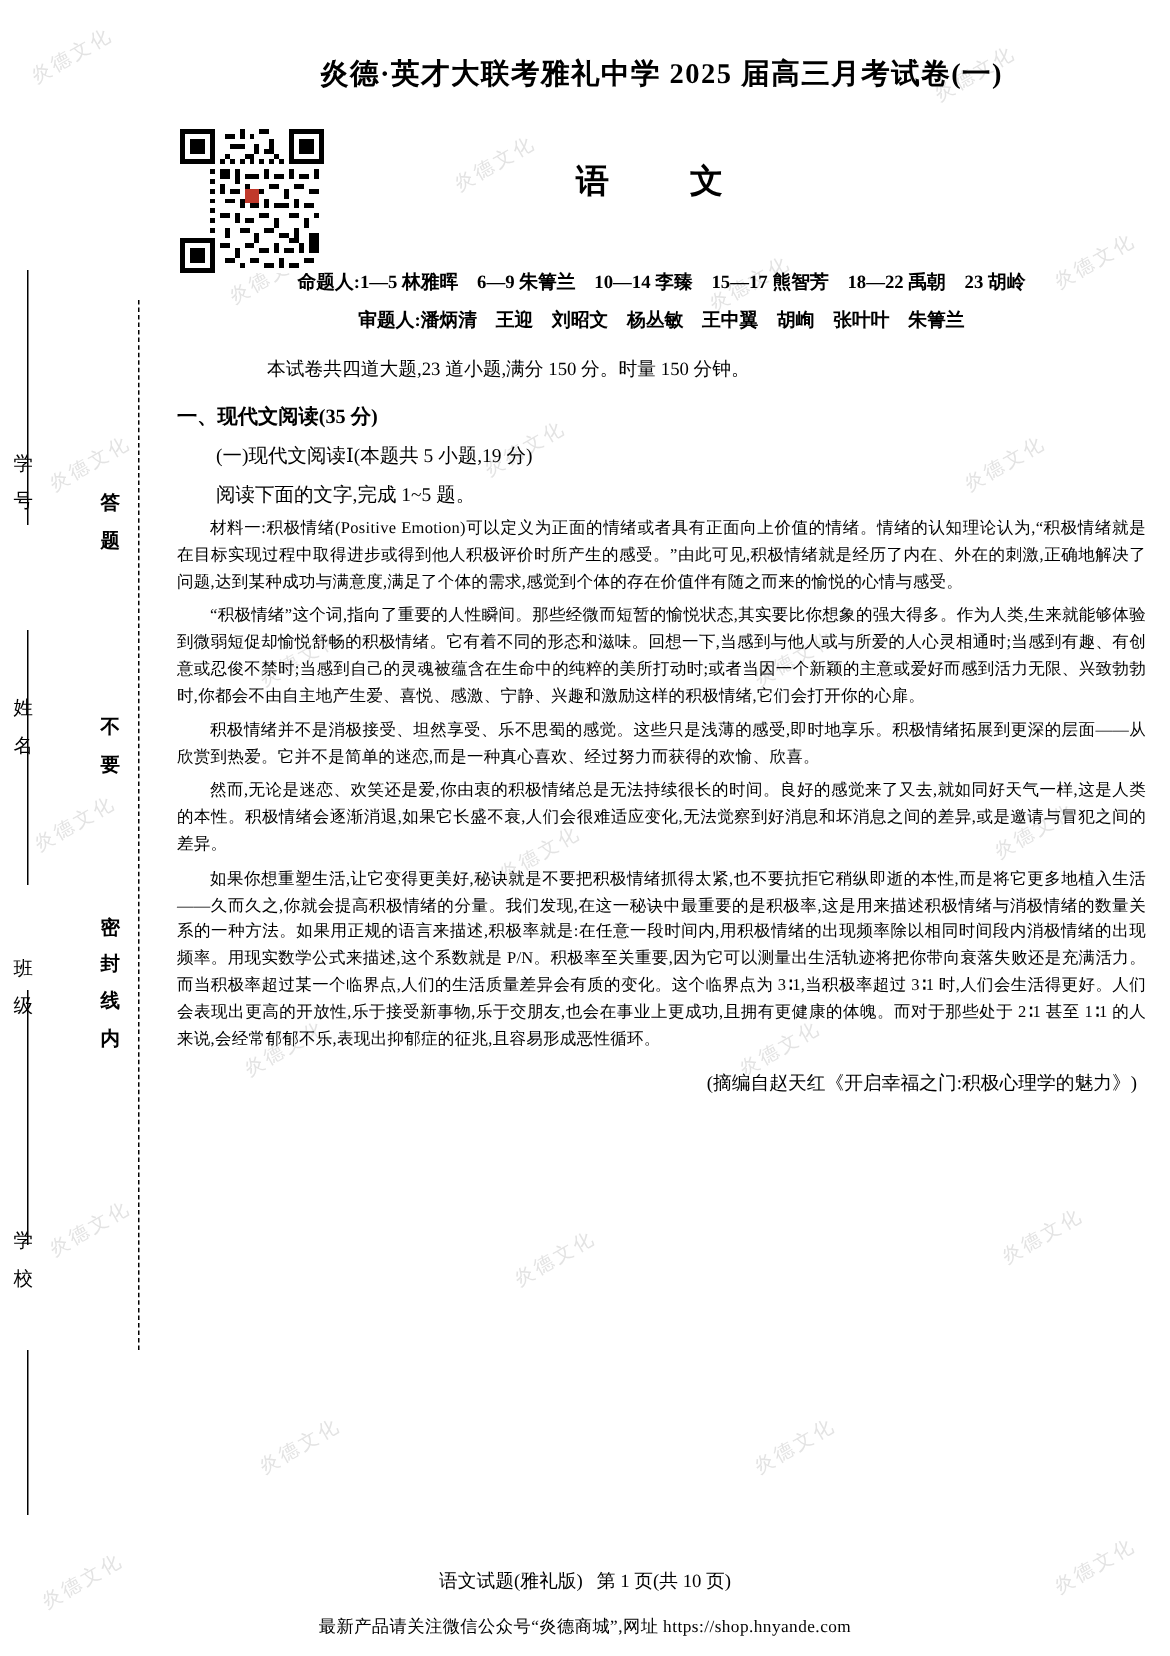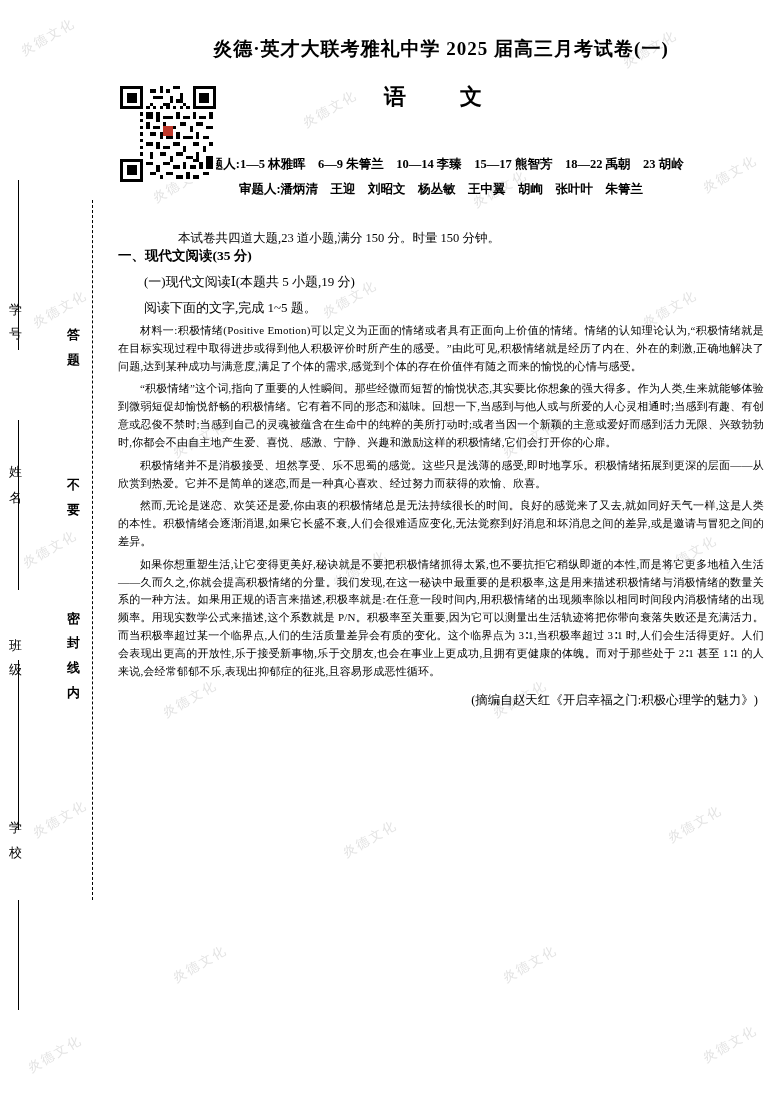--- a/index.html
+++ b/index.html
@@ -73,48 +73,49 @@
     position:absolute;
     left:2px;top:86px;
     width:96px;height:96px;
     z-index:4;
   }
   .subject{
     text-align:center;
     font-size:22px;
     font-weight:bold;
     letter-spacing:16px;
-    margin-top:20px;
+    margin-top:44px;
   }
   .credits{
     margin-top:40px;
     font-size:12.5px;
     text-align:center;
     line-height:2.0;
     font-weight:bold;
   }
   .credits .lbl{font-weight:bold;}
   .credits .nm{font-weight:bold;}
   .notes{
-    margin-top:28px;
+    margin-top:12px;
     font-size:12.5px;
     padding-left:60px;
   }
   .score{
     margin-top:14px;
     font-size:12.5px;
     text-align:right;
     padding-right:40px;
   }
   .score .ul{
     display:inline-block;
     width:80px;
     border-bottom:1px solid #000;
   }
   .sec-h{
+    margin-top:14px;
     font-size:13.5px;
     font-weight:bold;
   }
   .sub-h{
     margin-top:8px;
     font-size:13px;
     text-indent:2em;
   }
   p.body{
     font-size:11px;
@@ -327,14 +328,21 @@
 
     <p class="body">材料一:积极情绪(Positive Emotion)可以定义为正面的情绪或者具有正面向上价值的情绪。情绪的认知理论认为,“积极情绪就是在目标实现过程中取得进步或得到他人积极评价时所产生的感受。”由此可见,积极情绪就是经历了内在、外在的刺激,正确地解决了问题,达到某种成功与满意度,满足了个体的需求,感觉到个体的存在价值伴有随之而来的愉悦的心情与感受。</p>
     <p class="body">“积极情绪”这个词,指向了重要的人性瞬间。那些经微而短暂的愉悦状态,其实要比你想象的强大得多。作为人类,生来就能够体验到微弱短促却愉悦舒畅的积极情绪。它有着不同的形态和滋味。回想一下,当感到与他人或与所爱的人心灵相通时;当感到有趣、有创意或忍俊不禁时;当感到自己的灵魂被蕴含在生命中的纯粹的美所打动时;或者当因一个新颖的主意或爱好而感到活力无限、兴致勃勃时,你都会不由自主地产生爱、喜悦、感激、宁静、兴趣和激励这样的积极情绪,它们会打开你的心扉。</p>
     <p class="body">积极情绪并不是消极接受、坦然享受、乐不思蜀的感觉。这些只是浅薄的感受,即时地享乐。积极情绪拓展到更深的层面——从欣赏到热爱。它并不是简单的迷恋,而是一种真心喜欢、经过努力而获得的欢愉、欣喜。</p>
     <p class="body">然而,无论是迷恋、欢笑还是爱,你由衷的积极情绪总是无法持续很长的时间。良好的感觉来了又去,就如同好天气一样,这是人类的本性。积极情绪会逐渐消退,如果它长盛不衰,人们会很难适应变化,无法觉察到好消息和坏消息之间的差异,或是邀请与冒犯之间的差异。</p>
     <p class="body">如果你想重塑生活,让它变得更美好,秘诀就是不要把积极情绪抓得太紧,也不要抗拒它稍纵即逝的本性,而是将它更多地植入生活——久而久之,你就会提高积极情绪的分量。我们发现,在这一秘诀中最重要的是积极率,这是用来描述积极情绪与消极情绪的数量关系的一种方法。如果用正规的语言来描述,积极率就是:在任意一段时间内,用积极情绪的出现频率除以相同时间段内消极情绪的出现频率。用现实数学公式来描述,这个系数就是 P/N。积极率至关重要,因为它可以测量出生活轨迹将把你带向衰落失败还是充满活力。而当积极率超过某一个临界点,人们的生活质量差异会有质的变化。这个临界点为 3∶1,当积极率超过 3∶1 时,人们会生活得更好。人们会表现出更高的开放性,乐于接受新事物,乐于交朋友,也会在事业上更成功,且拥有更健康的体魄。而对于那些处于 2∶1 甚至 1∶1 的人来说,会经常郁郁不乐,表现出抑郁症的征兆,且容易形成恶性循环。</p>
 
     <div class="src">(摘编自赵天红《开启幸福之门:积极心理学的魅力》)</div>
   </div>
 
+  <div class="footer">
+    <div>
+      <span>语文试题</span><span>(雅礼版)</span>
+      &nbsp;&nbsp;<span>第 1 页(共 10 页)</span>
+    </div>
+    <div class="f2">最新产品请关注微信公众号“炎德商城”,网址 https://shop.hnyande.com</div>
+  </div>
 
 </div>
 
 </body></html>

